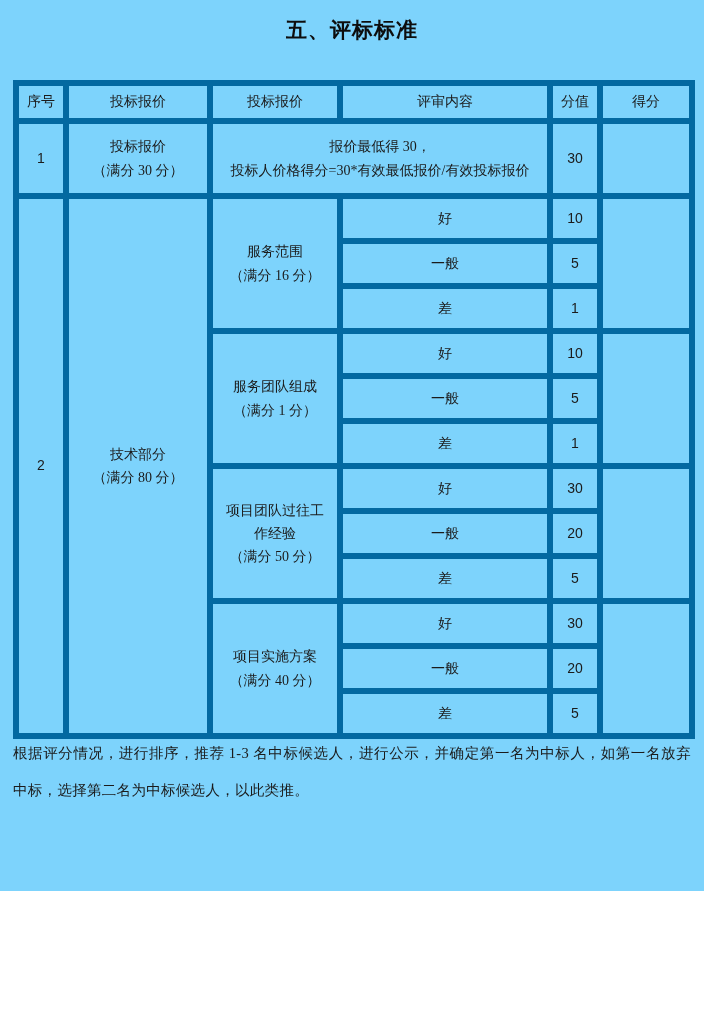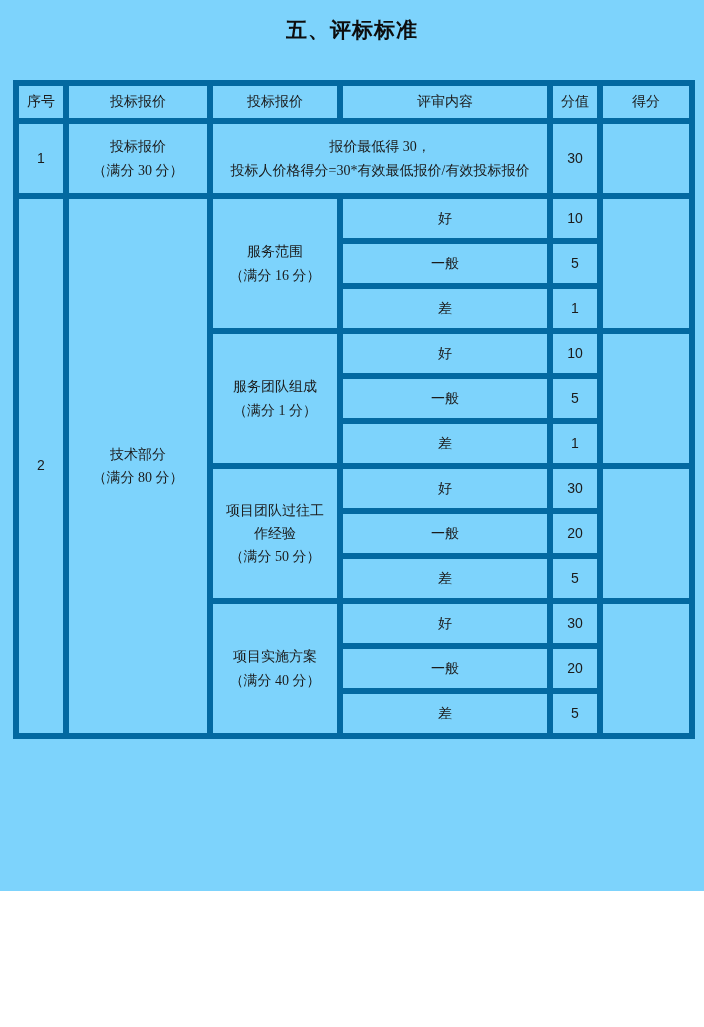--- a/index.html
+++ b/index.html
@@ -184,17 +184,18 @@
         <td>一般</td>
         <td class="sans">20</td>
       </tr>
       <tr class="sub">
         <td>差</td>
         <td class="sans">5</td>
       </tr>
     </tbody>
   </table>
 
+  <p class="note">根据评分情况，进行排序，推荐 1-3 名中标候选人，进行公示，并确定第一名为中标人，如第一名放弃中标，选择第二名为中标候选人，以此类推。</p>
 
   <div class="pgnum1">10</div>
   <div class="pgnum2">10</div>
 
 </div>
 
 </body></html>

